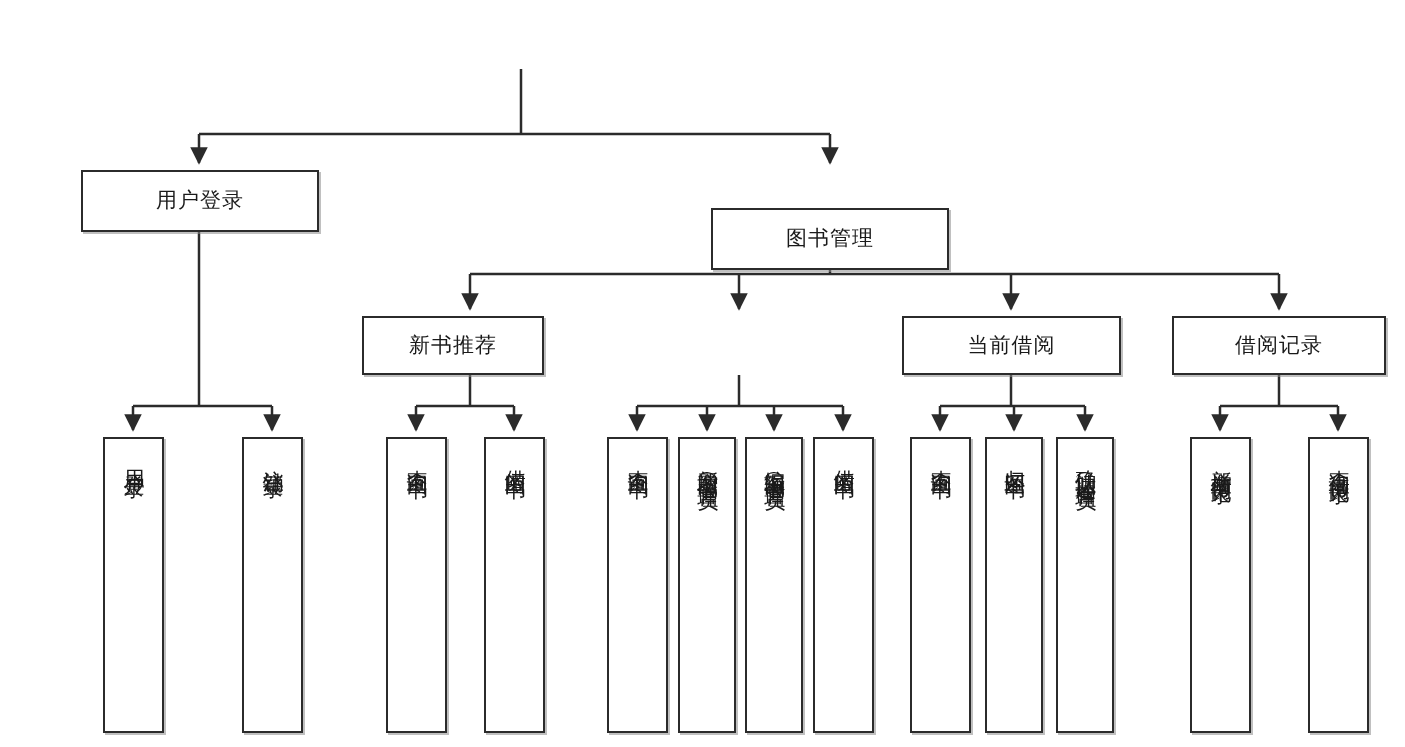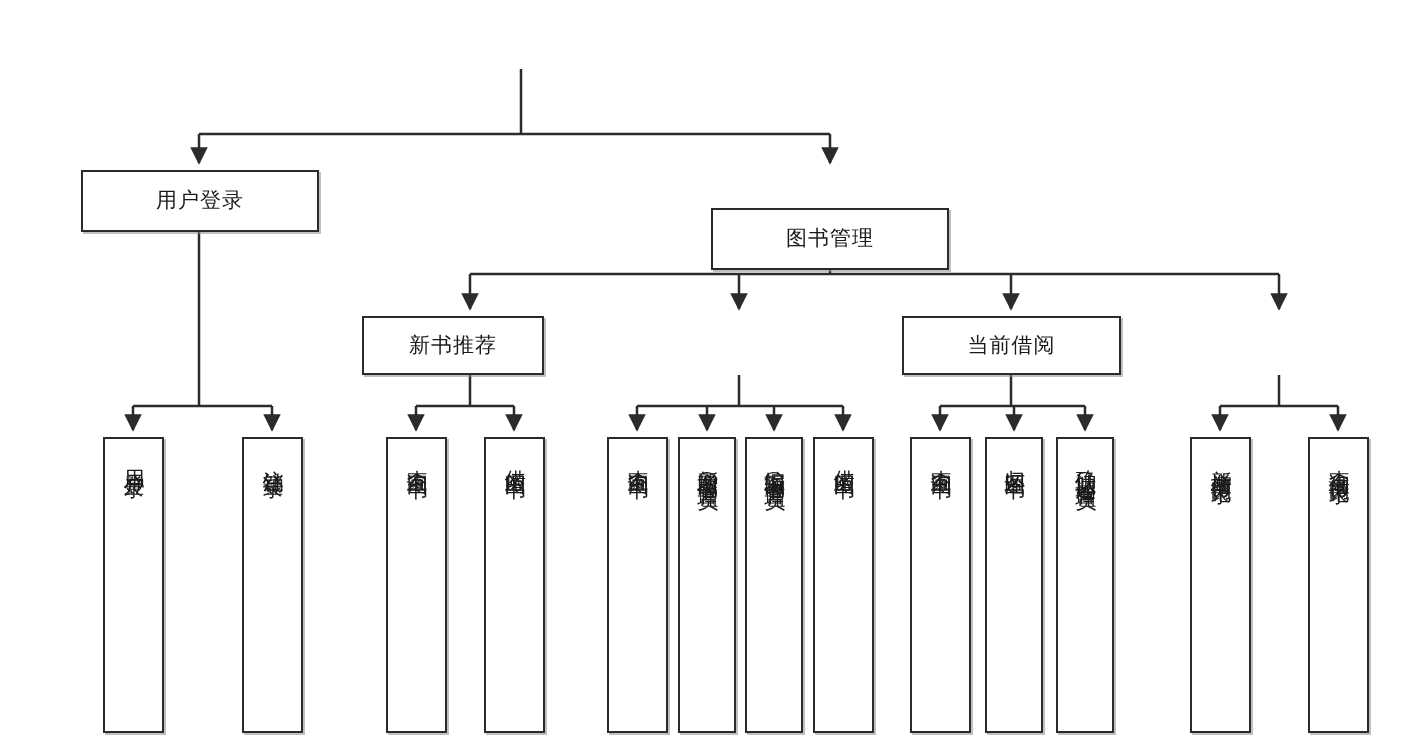--- a/index.html
+++ b/index.html
@@ -122,20 +122,21 @@
       <path d="M 1338 406 L 1338 430" marker-end="url(#arrow)"></path>
     </g>
   </svg>
 
 
   <div class="node horiz" style="left: 81px; top: 170px; width: 238px; height: 62px;">用户登录</div>
   <div class="node horiz" style="left: 711px; top: 176px; width: 238px; height: 62px; margin-top: 32px;">图书管理</div>
 
   <div class="node horiz" style="left: 362px; top: 316px; width: 182px; height: 59px;">新书推荐</div>
   <div class="node horiz" style="left: 902px; top: 316px; width: 219px; height: 59px;">当前借阅</div>
+  <div class="node horiz" style="left: 1172px; top: 316px; width: 214px; height: 59px;">借阅记录</div>
 
   <div class="node vert" style="left: 103px; top: 437px; width: 61px; height: 296px;">
     <span class="vtext">用户登录</span>
   </div>
   <div class="node vert" style="left: 242px; top: 437px; width: 61px; height: 296px;">
     <span class="vtext">注销登录</span>
   </div>
   <div class="node vert" style="left: 386px; top: 437px; width: 61px; height: 296px;">
     <span class="vtext">查询图书</span>
   </div>

